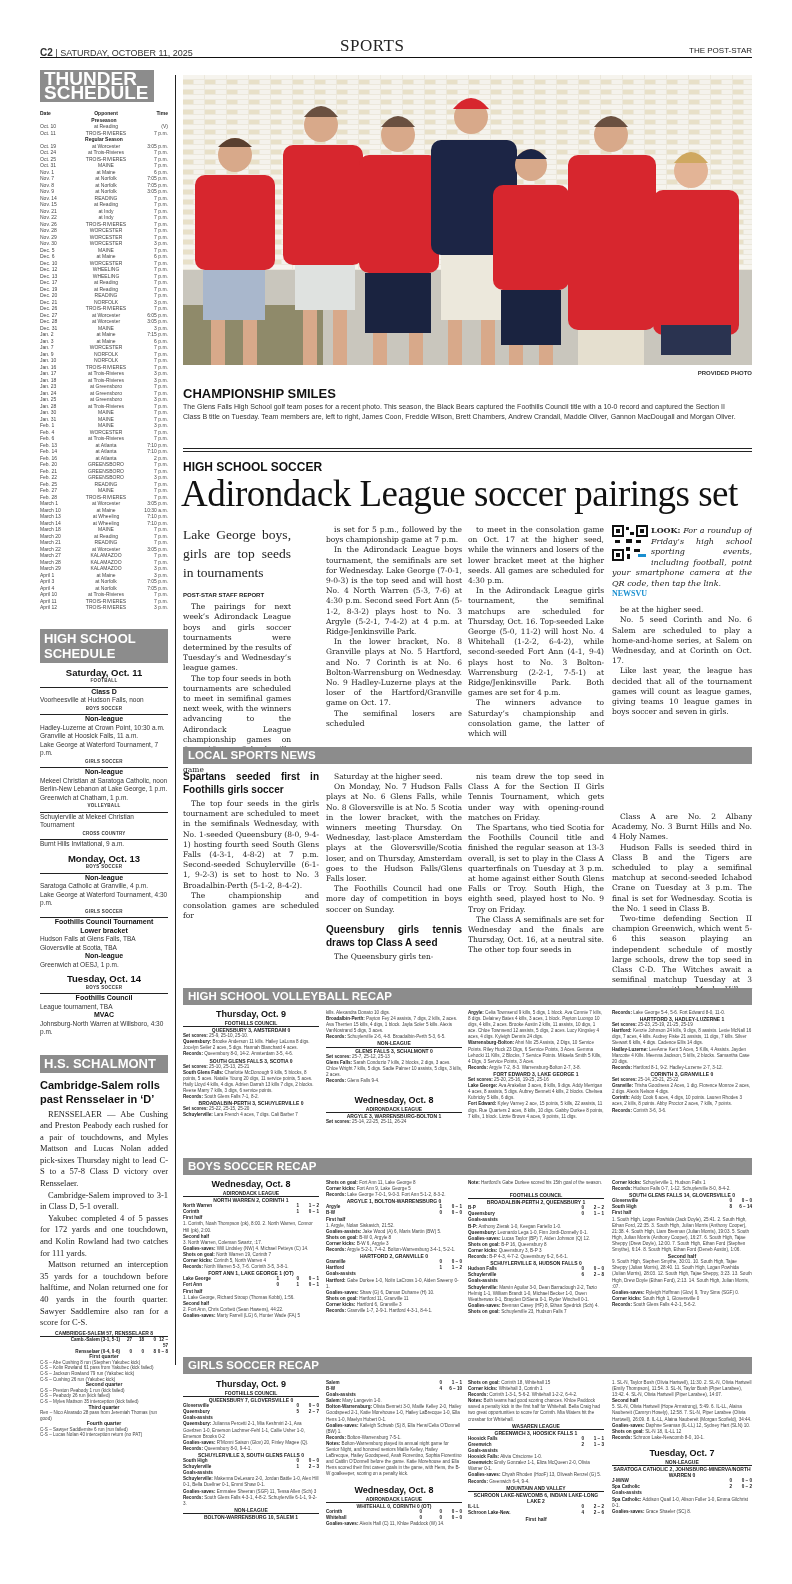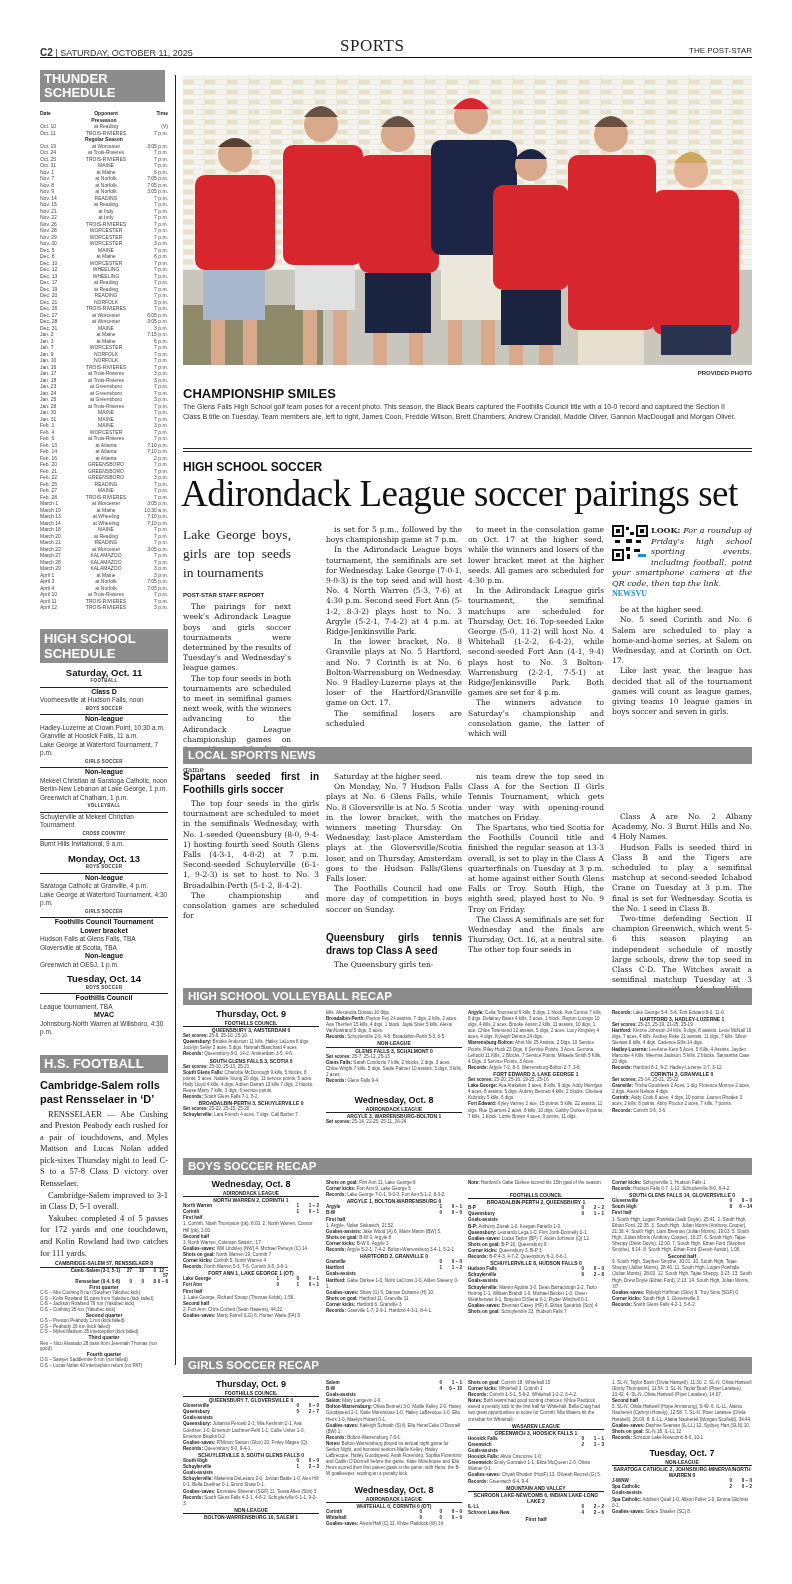--- a/index.html
+++ b/index.html
@@ -59,21 +59,21 @@
 <body>
 
 <div class="hdr"></div>
 <div class="pg" style="position:absolute;left:40px;top:47px"><b>C2</b> | <span>SATURDAY, OCTOBER 11, 2025</span></div>
 <div class="sect">SPORTS</div>
 <div class="ps">THE POST-STAR</div>
 <div class="hr"></div>
 <div class="vrule"></div>
 
 <div class="left">
-  <div class="boxhead" style="font-size:13px;width:125px">THUNDER SCHEDULE</div>
+  <div class="boxhead" style="font-size:19px;width:114px">THUNDER SCHEDULE</div>
   <div class="sched" id="thunder">
       <div class="r th">
         <span class="d">Date</span>
         <span class="o">Opponent</span>
         <span class="t">Time</span>
       </div>
       <div class="sub">Preseason</div>
       <div class="r">
         <span class="d">Oct. 10</span>
         <span class="o">at Reading</span>
@@ -478,26 +478,27 @@
       <div class="it">Gloversville at Scotia, TBA</div>
       <div class="lg">Non-league</div>
       <div class="it">Greenwich at OESJ, 1 p.m.</div>
       <div class="day">Tuesday, Oct. 14</div>
       <div class="sp">BOYS SOCCER</div>
       <div class="lg">Foothills Council</div>
       <div class="it">League tournament, TBA</div>
       <div class="lg">MVAC</div>
       <div class="it">Johnsburg-North Warren at Willsboro, 4:30 p.m.</div>
     </div>
-  <div class="boxhead" style="margin-top:18px;font-size:13px">H.S. FOOTBALL</div>
+  <div class="boxhead" style="margin-top:18px;font-size:13px">H.S. SCHALMONT</div>
   <div class="h3" style="font-size:11px;line-height:14px;margin-top:5px">Cambridge-Salem rolls past Rensselaer in ‘D’</div>
   <div class="fb" id="fb">
       <p>RENSSELAER — Abe Cushing and Preston Peabody each rushed for a pair of touchdowns, and Myles Mattson and Lucas Nolan added pick-sixes Thursday night to lead C-S to a 57-8 Class D victory over Rensselaer.</p>
       <p>Cambridge-Salem improved to 3-1 in Class D, 5-1 overall.</p>
       <p>Yakubec completed 4 of 5 passes for 172 yards and one touchdown, and Kolin Rowland had two catches for 111 yards.</p>
+      <p>Mattson returned an interception 35 yards for a touchdown before halftime, and Nolan returned one for 40 yards in the fourth quarter. Sawyer Saddlemire also ran for a score for C-S.</p>
     </div>
   <div class="fbbox" id="fbbox">
       <div class="q" style="margin-top:2px;border-bottom:1px solid #222">CAMBRIDGE-SALEM 57, RENSSELAER 8</div>
       <div class="ln">
         <span>Camb.-Salem (3-1, 5-1)</span>
         <span>27</span>
         <span>18</span>
         <span>0</span>
         <span>12 – 57</span>
       </div>
@@ -644,21 +645,21 @@
       <p>The top four seeds in the girls tournament are scheduled to meet in the semifinals Wednesday, with No. 1-seeded Queensbury (8-0, 9-4-1) hosting fourth seed South Glens Falls (4-3-1, 4-8-2) at 7 p.m. Second-seeded Schuylerville (6-1-1, 9-2-3) is set to host to No. 3 Broadalbin-Perth (5-1-2, 8-4-2).</p>
       <p>The championship and consolation games are scheduled for</p>
     </div>
 </div>
 <div class="col" style="left:326px;top:772px;width:136px">
   <div id="l-c2">
       <p>Saturday at the higher seed.</p>
       <p>On Monday, No. 7 Hudson Falls plays at No. 6 Glens Falls, while No. 8 Gloversville is at No. 5 Scotia in the lower bracket, with the winners meeting Thursday. On Wednesday, last-place Amsterdam plays at the Gloversville/Scotia loser, and on Thursday, Amsterdam goes to the Hudson Falls/Glens Falls loser.</p>
       <p>The Foothills Council had one more day of competition in boys soccer on Sunday.</p>
     </div>
-  <div class="h3" style="margin-top:16px">Queensbury girls tennis draws top Class A seed</div>
+  <div class="h3" style="margin-top:8px">Queensbury girls tennis draws top Class A seed</div>
   <div id="l-c2b">
       <p>The Queensbury girls ten-</p>
     </div>
 </div>
 <div class="col" style="left:468px;top:772px;width:136px" id="l-c3">
     <p>nis team drew the top seed in Class A for the Section II Girls Tennis Tournament, which gets under way with opening-round matches on Friday.</p>
     <p>The Spartans, who tied Scotia for the Foothills Council title and finished the regular season at 13-3 overall, is set to play in the Class A quarterfinals on Tuesday at 3 p.m. at home against either South Glens Falls or Troy. South High, the eighth seed, played host to No. 9 Troy on Friday.</p>
     <p>The Class A semifinals are set for Wednesday and the finals are Thursday, Oct. 16, at a neutral site. The other top four seeds in</p>
   </div>
 <div class="col" style="left:612px;top:812px;width:140px" id="l-c4">

